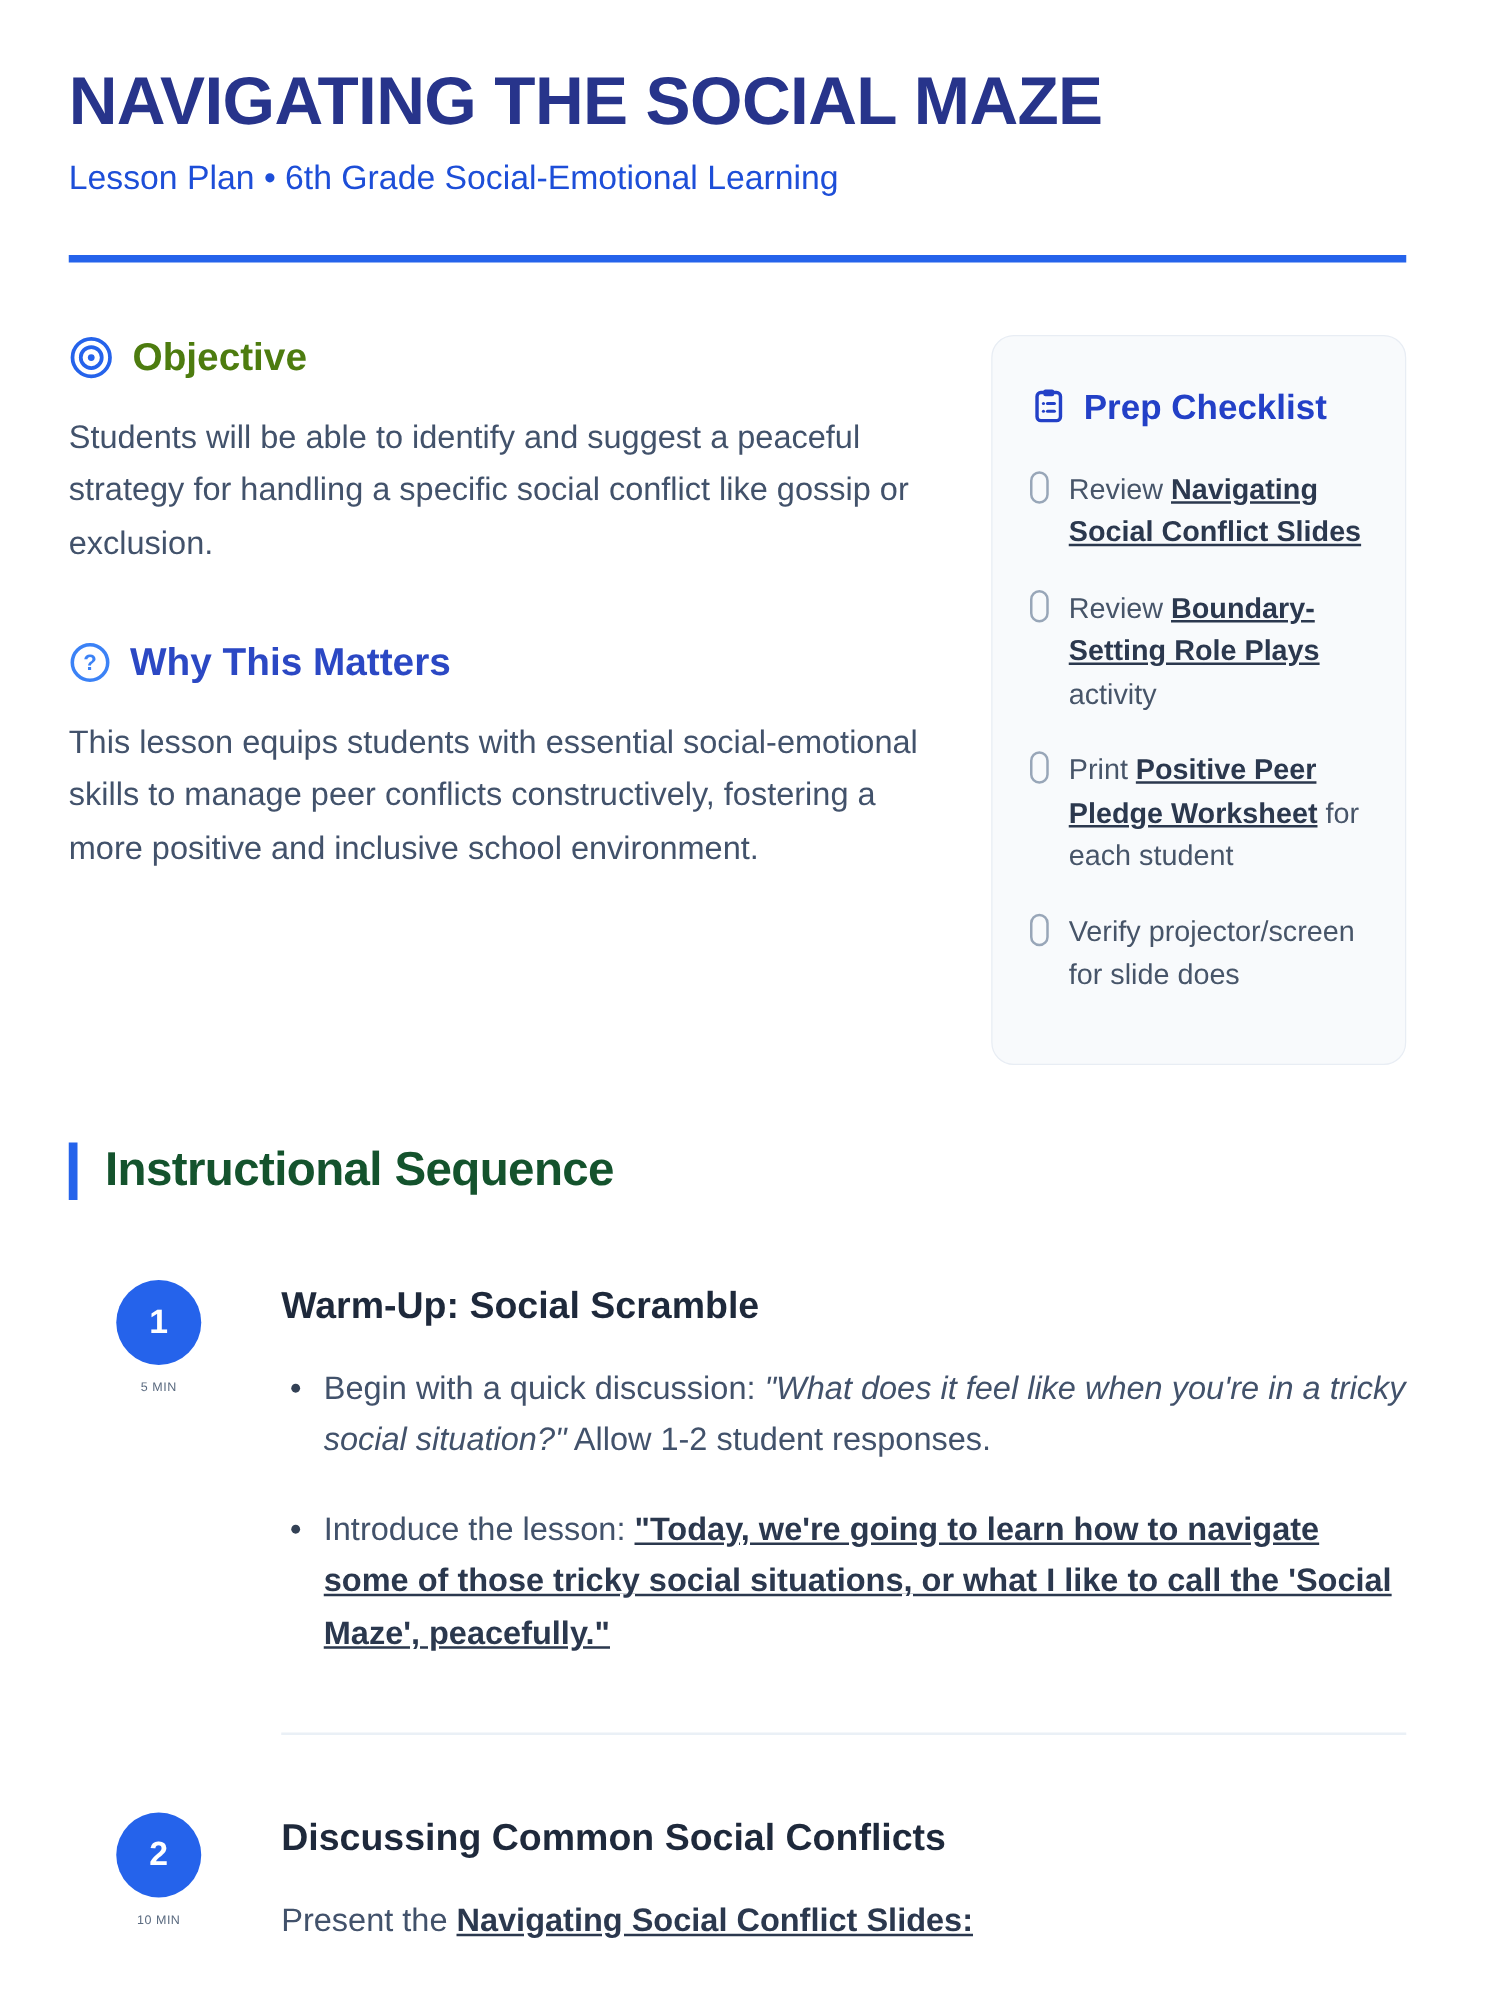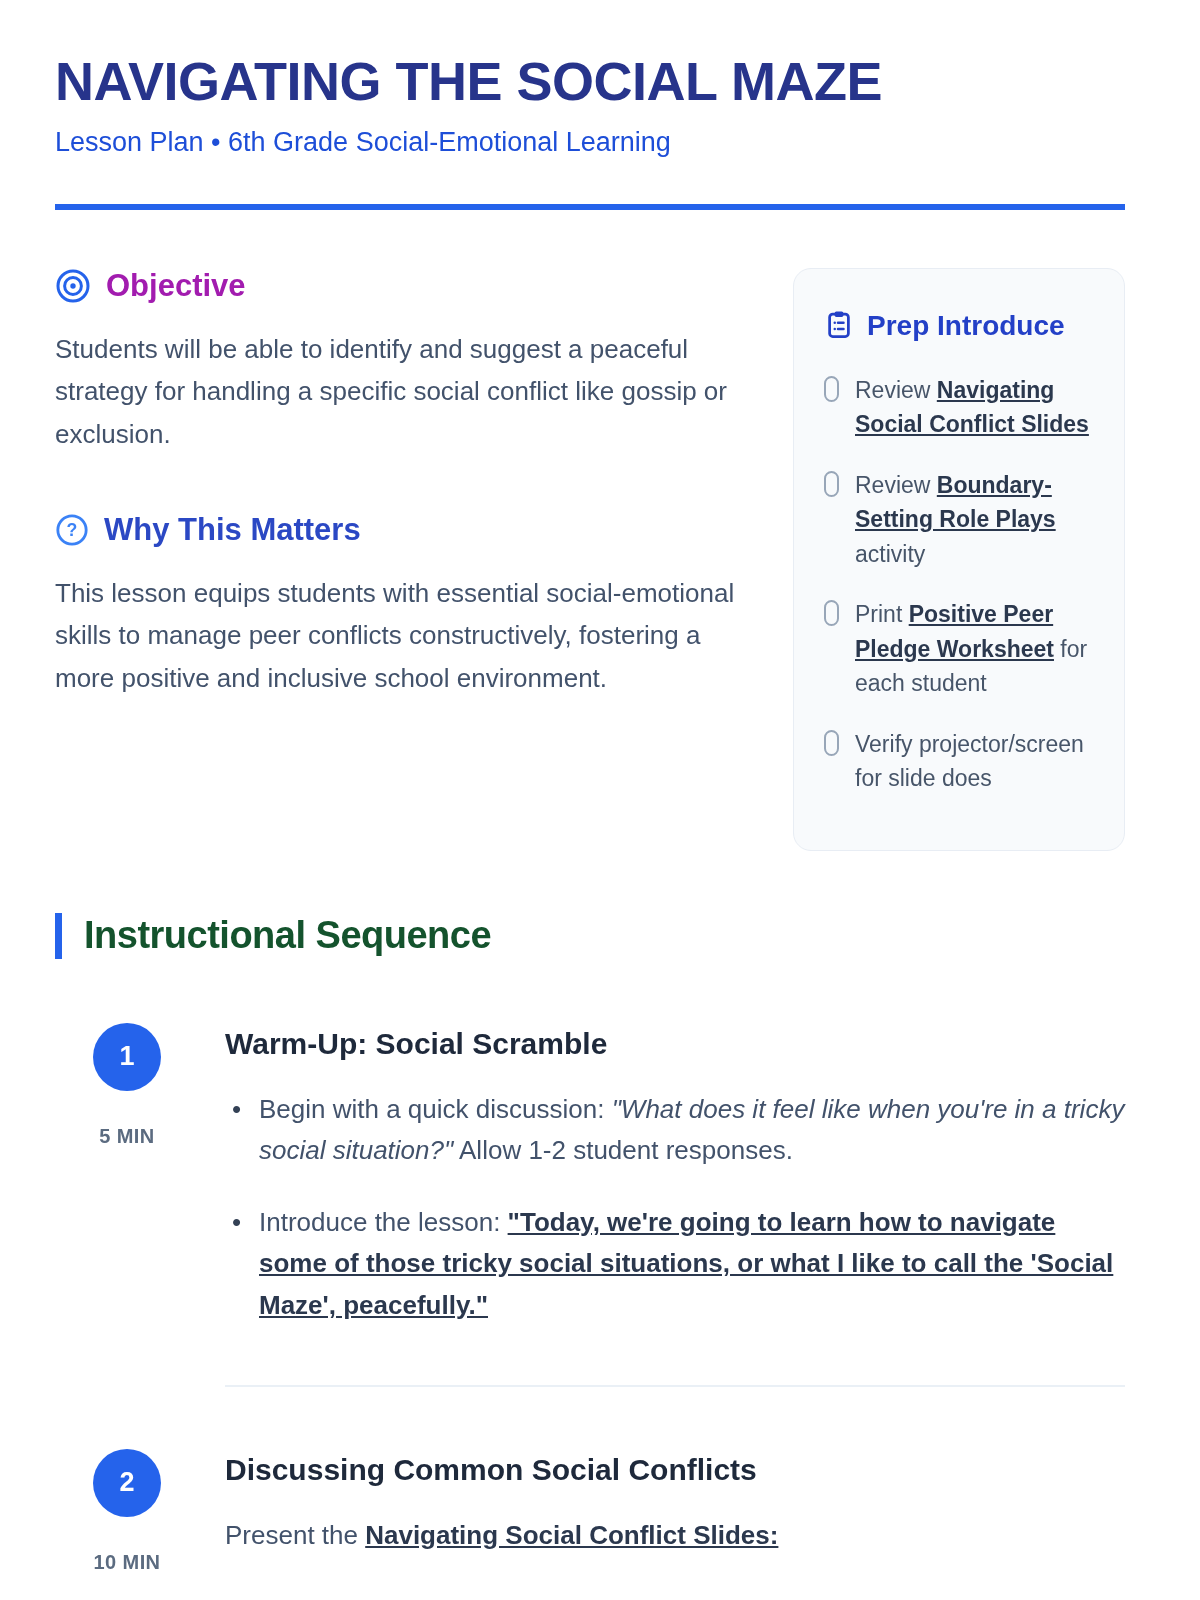--- a/index.html
+++ b/index.html
@@ -24,21 +24,21 @@
   .duration-badge span { font-size:25px; font-weight:700; color:#1e40af; line-height:1.5; }
   .doc-subtitle { margin-top:14px; font-size:27px; color:#1d4ed8; }
   .top-rule { margin-top:46px; height:6px; background:#2563eb; border:none; }
 
   
   .columns { display:flex; gap:45px; margin-top:58px; }
   .col-main { flex:1; min-width:0; }
 
   .section-head { display:flex; align-items:center; gap:15px; margin-bottom:24px; }
   .section-head .icon { flex:none; display:flex; }
-  .section-title { font-size:31px; font-weight:800; color:#a21caf; }
+  .section-title { font-size:31px; font-weight:800; color:#4d7c0f; }
   .section-title.royal { color:#2b48c4; }
   .body-text { font-size:26px; line-height:1.64; color:#42526b; }
   .body-text.italic { }
   .section-why { margin-top:56px; }
 
   
   .prep-card {
     width:332px; flex:none; align-self:flex-start;
     background:#f8fafc; border:1px solid #e8edf4; border-radius:18px;
     padding:40px 30px 28px 30px;
@@ -59,21 +59,21 @@
 
   .steps { margin-top:64px; }
   .step { display:flex; }
   .step-left { width:170px; flex:none; display:flex; flex-direction:column; align-items:center; max-width:170px; }
   .step-left-inner { display:flex; flex-direction:column; align-items:center; margin-right:26px; }
   .step-circle {
     width:68px; height:68px; border-radius:50%; background:#2563eb;
     display:flex; align-items:center; justify-content:center;
   }
   .step-circle span { color:#ffffff; font-size:27px; font-weight:700; }
-  .step-duration { margin-top:34px; font-size:20px; font-weight:700; color:#5b6b80; letter-spacing:0.4px; white-space:nowrap; }
+  .step-duration { margin-top:13px; font-size:10px; font-weight:400; color:#5b6b80; letter-spacing:0.4px; white-space:nowrap; }
   .step-body { flex:1; min-width:0; padding-top:4px; }
   .step-title { font-size:30px; font-weight:700; color:#1e293b; margin-bottom:28px; }
   .step-intro { font-size:26px; line-height:1.6; color:#42526b; margin-bottom:30px; }
   .step ul { list-style:none; }
   .step li {
     position:relative; padding-left:34px; font-size:26px; line-height:1.6;
     color:#42526b; margin-bottom:30px;
   }
   .step li::before { content:"•"; position:absolute; left:7px; top:0; color:#334155; }
   .step-divider { border:none; border-top:2px solid #eaf0f6; margin:28px 0 62px 170px; }
@@ -131,21 +131,21 @@
         <span class="icon">
           <svg width="30" height="30" viewBox="0 0 24 24" fill="none">
             <rect x="4.5" y="4" width="15" height="18" rx="2.5" stroke="#2340c7" stroke-width="2.2"></rect>
             <rect x="8.5" y="2" width="7" height="4.4" rx="1.4" fill="#2340c7"></rect>
             <circle cx="8.6" cy="11" r="1" fill="#2340c7"></circle>
             <line x1="11.2" y1="11" x2="15.6" y2="11" stroke="#2340c7" stroke-width="2" stroke-linecap="round"></line>
             <circle cx="8.6" cy="16" r="1" fill="#2340c7"></circle>
             <line x1="11.2" y1="16" x2="15.6" y2="16" stroke="#2340c7" stroke-width="2" stroke-linecap="round"></line>
           </svg>
         </span>
-        <h2 class="prep-title">Prep Introduce</h2>
+        <h2 class="prep-title">Prep Checklist</h2>
       </div>
 
       <div class="check-item">
         <span class="checkbox"></span>
         <span class="check-text"><span class="seg-n">Review </span><span class="seg-b">Navigating Social Conflict Slides</span></span>
       </div>
       <div class="check-item">
         <span class="checkbox"></span>
         <span class="check-text"><span class="seg-n">Review </span><span class="seg-b">Boundary-Setting Role Plays</span><span class="seg-n"> activity</span></span>
       </div>

